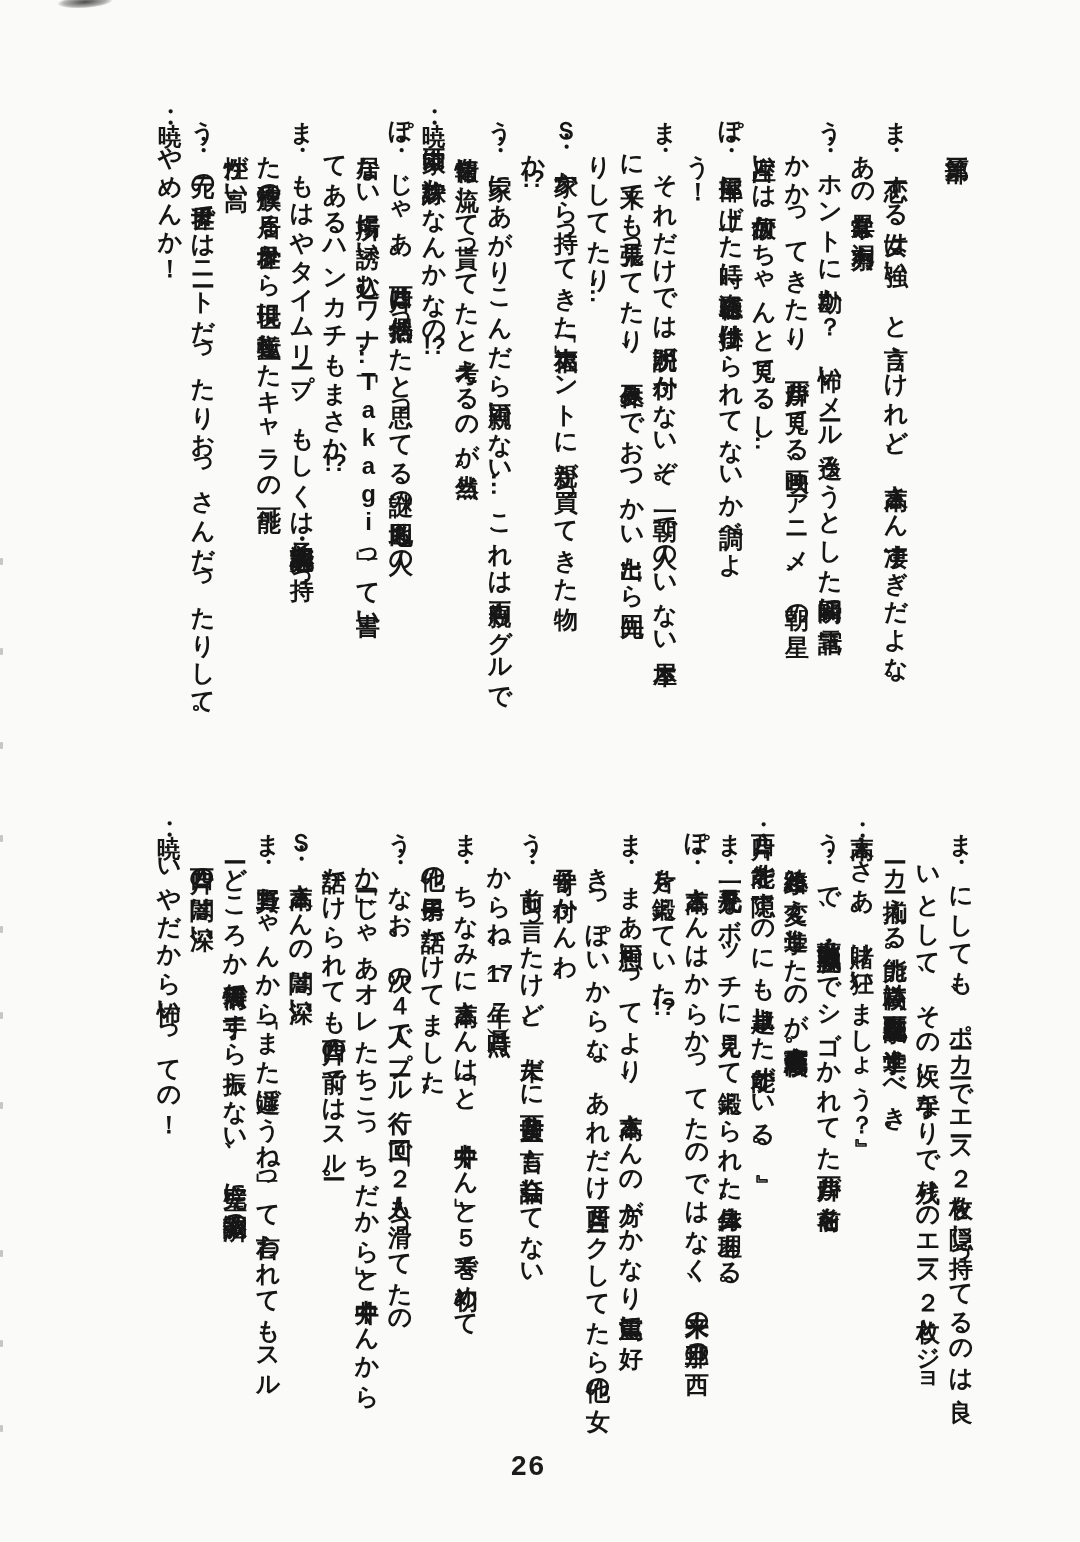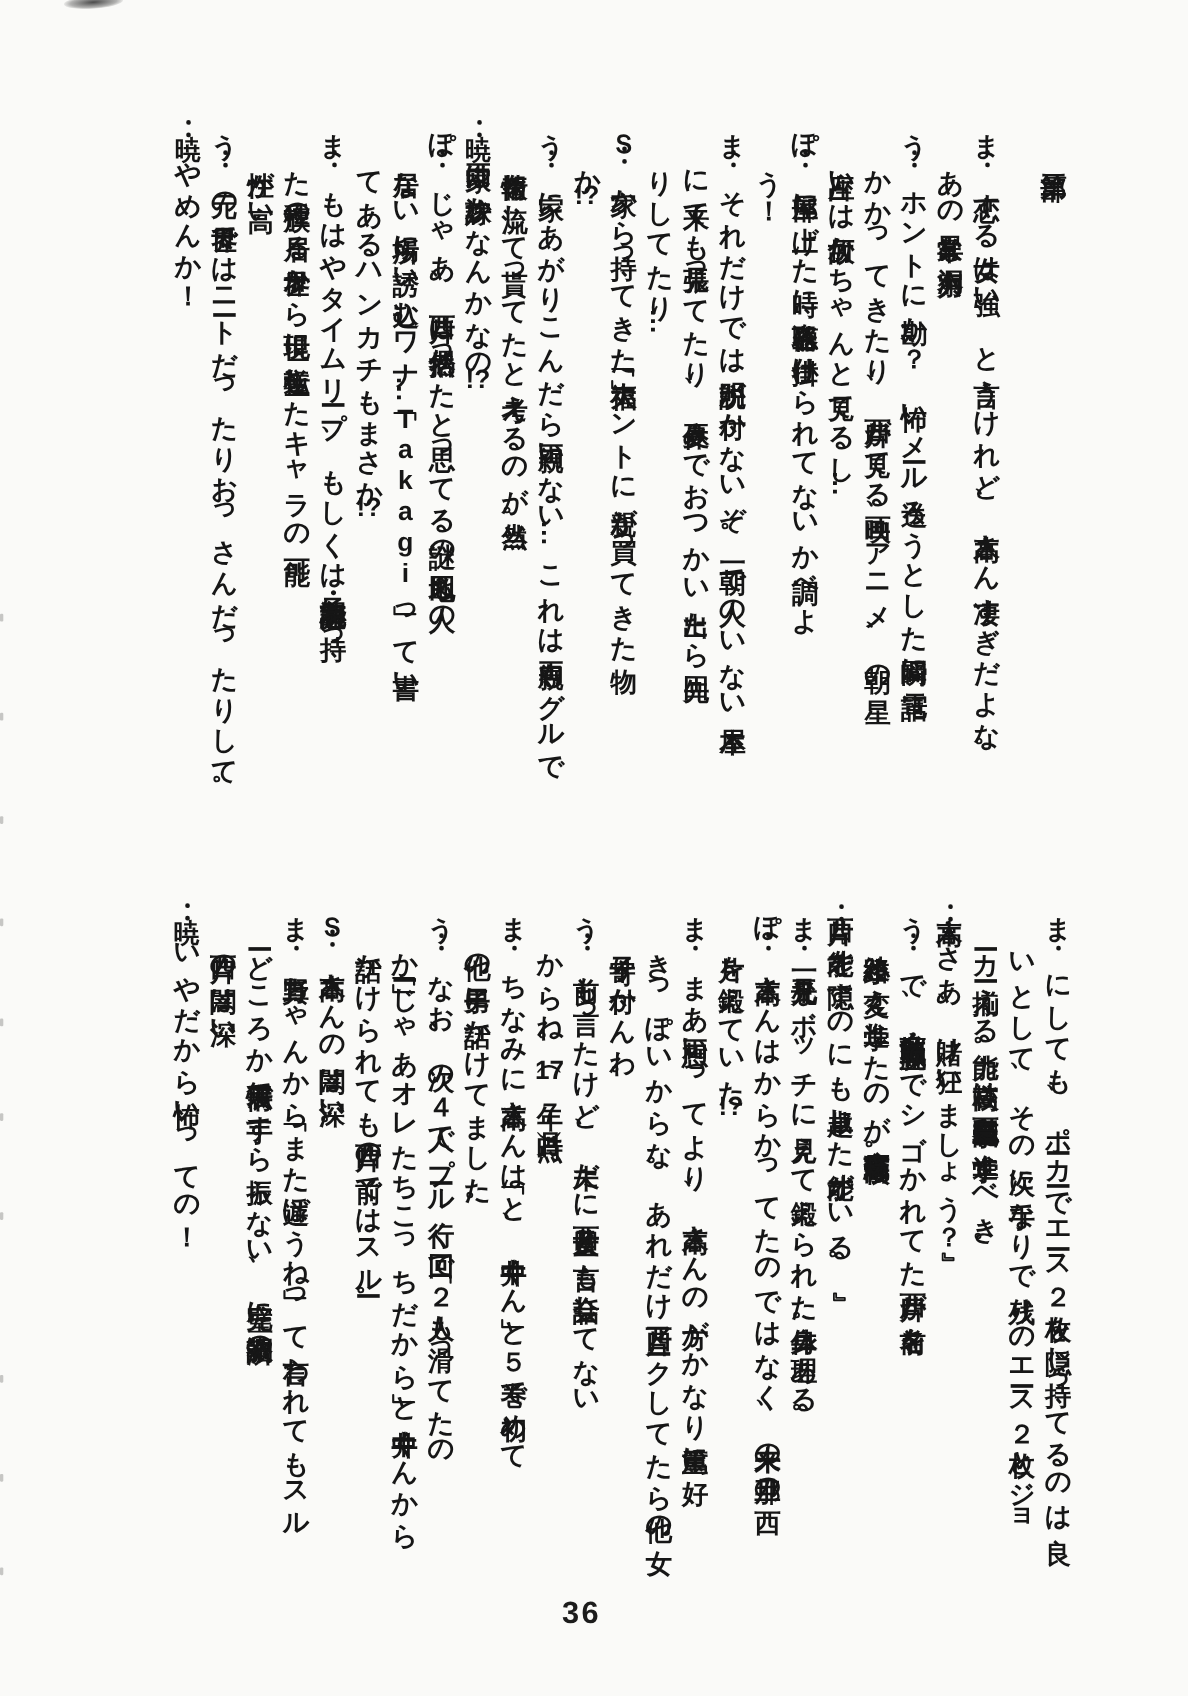--- a/index.html
+++ b/index.html
@@ -121,15 +121,15 @@
       <div class="line"><span>う‥なお、次の４人でプール行く回で「２人も滑ってたの</span></div>
       <div class="line indent"><span>かー」「じゃあオレたちこっちだから」と中井くんから</span></div>
       <div class="line indent"><span>話かけられても西片の前ではスルー。</span></div>
       <div class="line"><span>Ｓ‥高木さんの闇は深い。</span></div>
       <div class="line"><span>ま‥真野ちゃんから「また遊ぼうね」って言われてもスル</span></div>
       <div class="line indent"><span>ーどころか無表情で手すら振らない、完璧に調教済の</span></div>
       <div class="line indent"><span>西片の闇は深い</span></div>
       <div class="line"><span>暁‥いやだから怖いっての！</span></div>
     </div>
 
-  <div class="page-number">36</div>
+  <div class="page-number">26</div>
 
 </div>
 
 </body></html>

